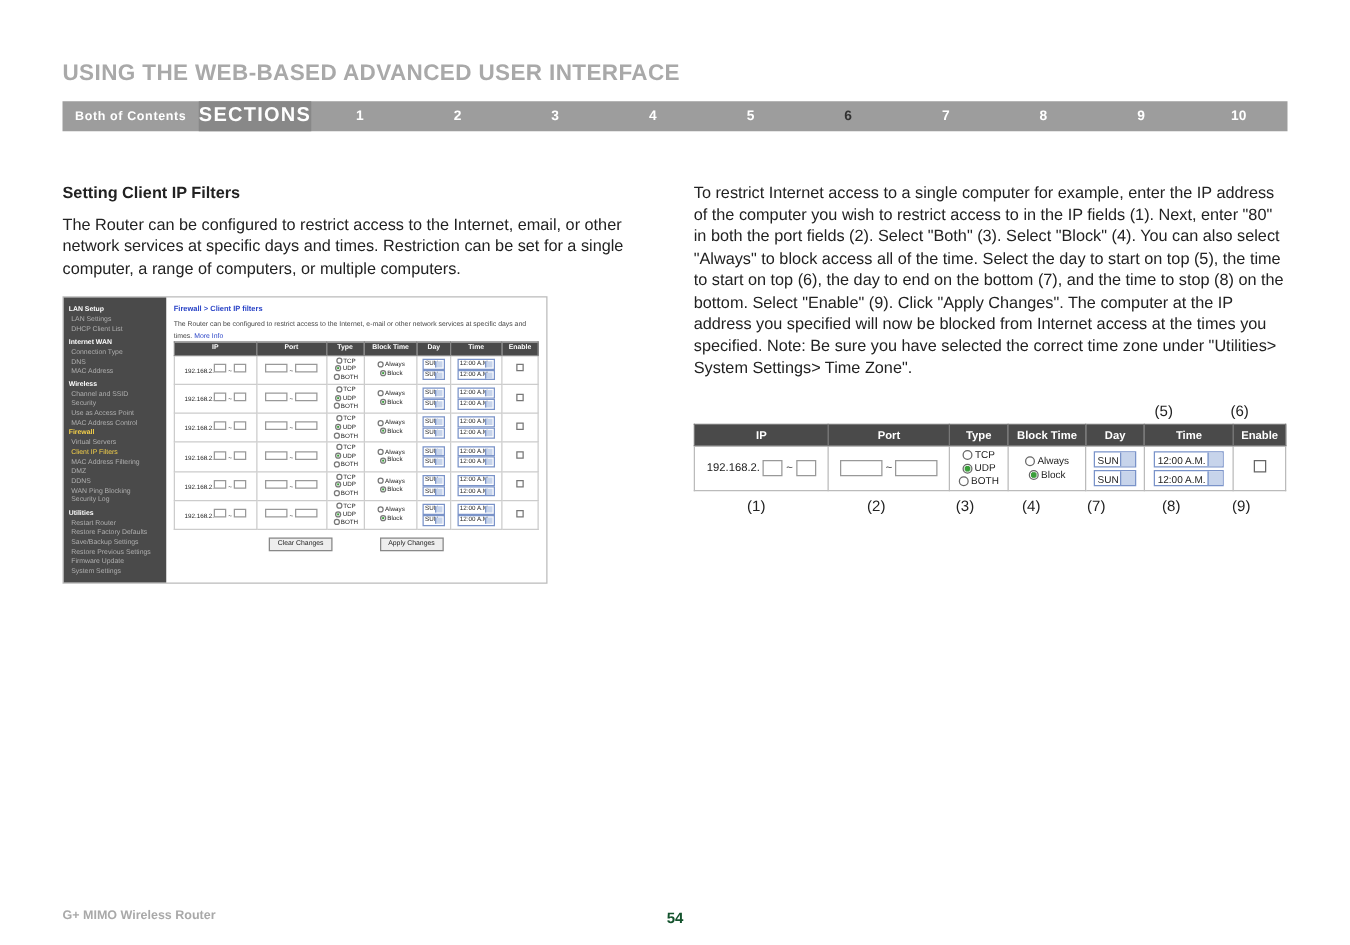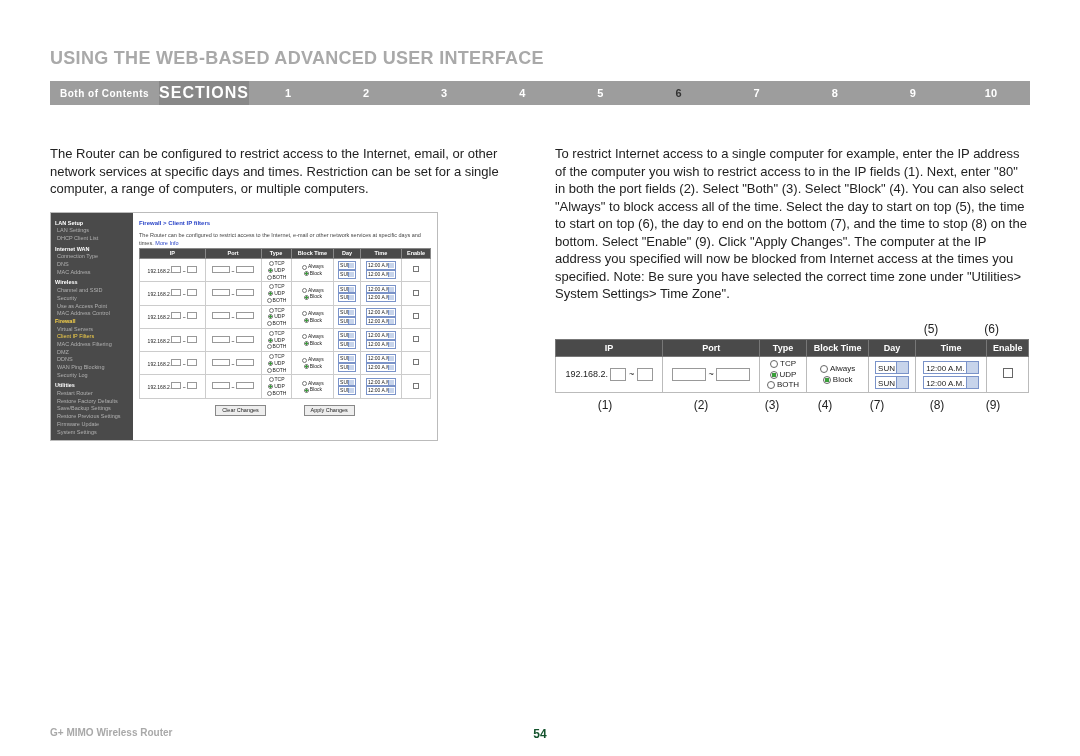--- a/index.html
+++ b/index.html
@@ -195,20 +195,21 @@
     <div class="sec-num">5</div>
     <div class="sec-num active">6</div>
     <div class="sec-num">7</div>
     <div class="sec-num">8</div>
     <div class="sec-num">9</div>
     <div class="sec-num">10</div>
   </div>
 
   <div class="content">
     <div class="col">
+      <div class="subhead">Setting Client IP Filters</div>
       <div class="para">The Router can be configured to restrict access to the Internet, email, or other network services at specific days and times. Restriction can be set for a single computer, a range of computers, or multiple computers.</div>
 
       <div class="router-shot">
         <div class="rs-nav" id="rs-nav">
             <div class="hdr">LAN Setup</div>
             <div class="sub">LAN Settings</div>
             <div class="sub">DHCP Client List</div>
             <div class="hdr">Internet WAN</div>
             <div class="sub">Connection Type</div>
             <div class="sub">DNS</div>

